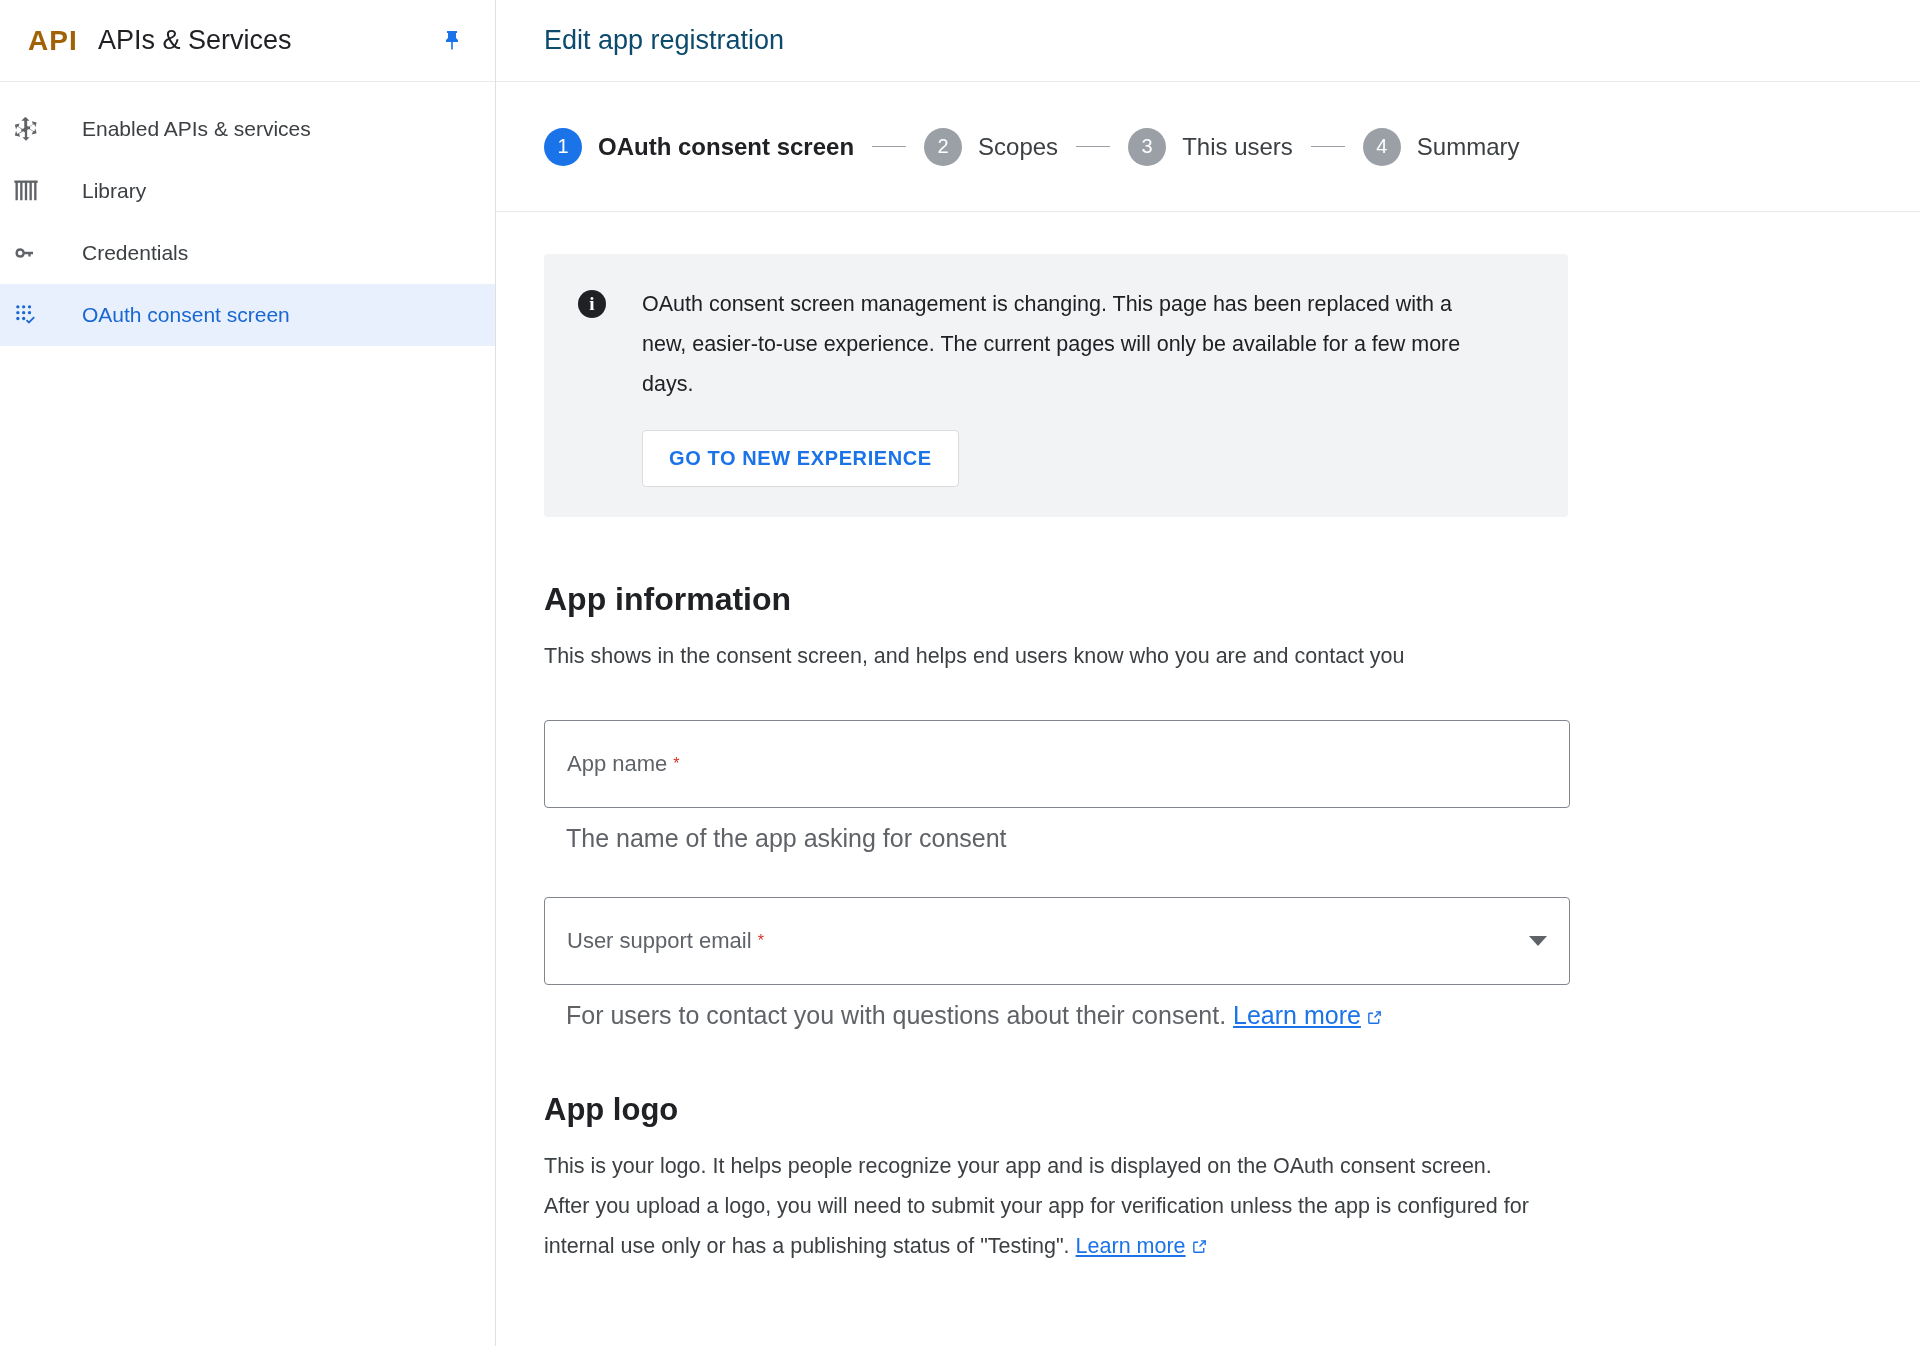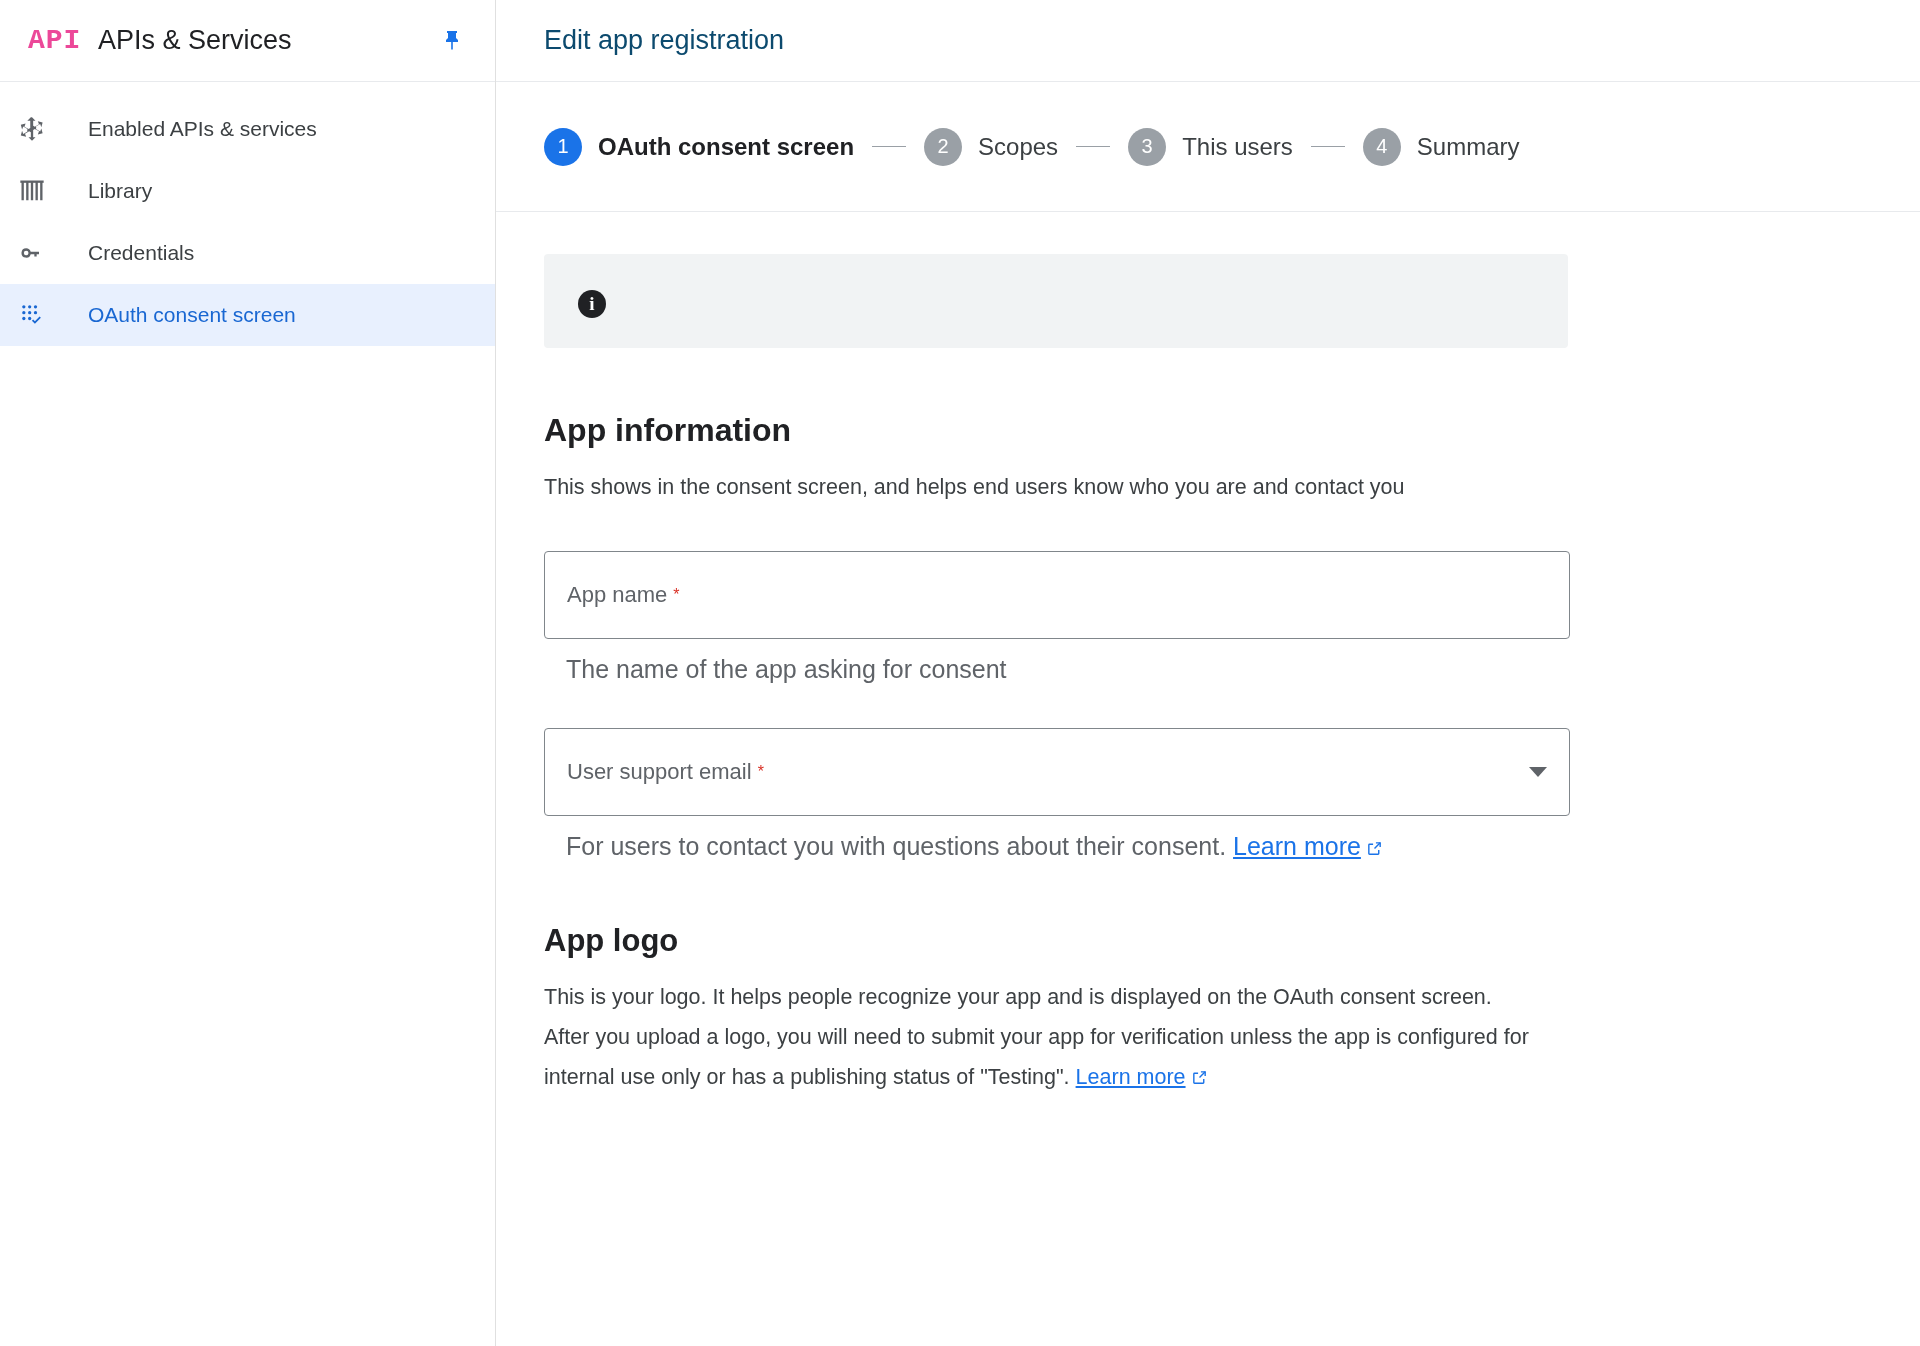--- a/index.html
+++ b/index.html
@@ -31,25 +31,25 @@
 
   .sidebar-header {
     height: 82px;
     display: flex;
     align-items: center;
     padding: 0 26px 0 28px;
     border-bottom: 1px solid #e8eaed;
   }
 
   .api-logo {
-    font-family: Liberation Mono, monospace;
+    font-family: Liberation Sans, sans-serif;
     font-size: 28px;
     font-weight: 700;
     letter-spacing: 1px;
-    color: #ec4899;
+    color: #a16207;
     width: 58px;
   }
 
   .sidebar-title {
     font-size: 27px;
     color: #202124;
     flex: 1;
     padding-left: 12px;
     white-space: nowrap;
   }
@@ -64,21 +64,21 @@
   }
 
   .nav {
     padding-top: 16px;
   }
 
   .nav-item {
     display: flex;
     align-items: center;
     height: 62px;
-    padding-left: 18px;
+    padding-left: 12px;
     cursor: pointer;
     color: #3c4043;
     font-size: 21px;
   }
 
   .nav-item .nav-icon {
     width: 58px;
     flex: 0 0 58px;
     display: flex;
     align-items: center;
@@ -378,20 +378,24 @@
         <span class="step-label">Summary</span>
       </div>
     </div>
 
     <div class="content">
 
       <div class="banner">
         <div class="banner-icon">
           <span class="info-circle">i</span>
         </div>
+        <div>
+          <div class="banner-text">OAuth consent screen management is changing. This page has been replaced with a new, easier-to-use experience. The current pages will only be available for a few more days.</div>
+          <div class="banner-btn">GO TO NEW EXPERIENCE</div>
+        </div>
       </div>
 
       <h2 class="section">App information</h2>
       <div class="section-desc">This shows in the consent screen, and helps end users know who you are and contact you</div>
 
       <div class="field">
         <div class="input-box">
           <span class="input-label">App name</span>
           <span class="req">*</span>
         </div>

